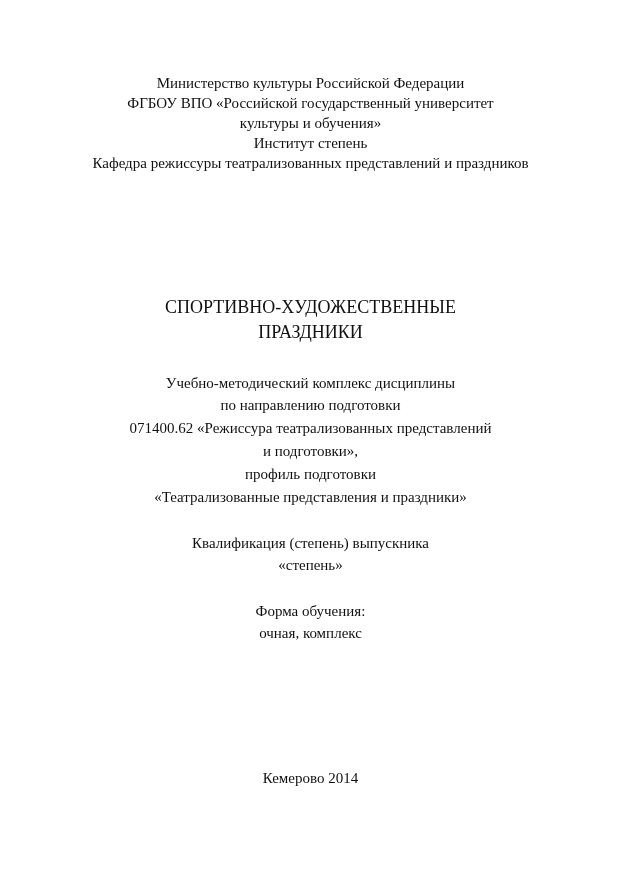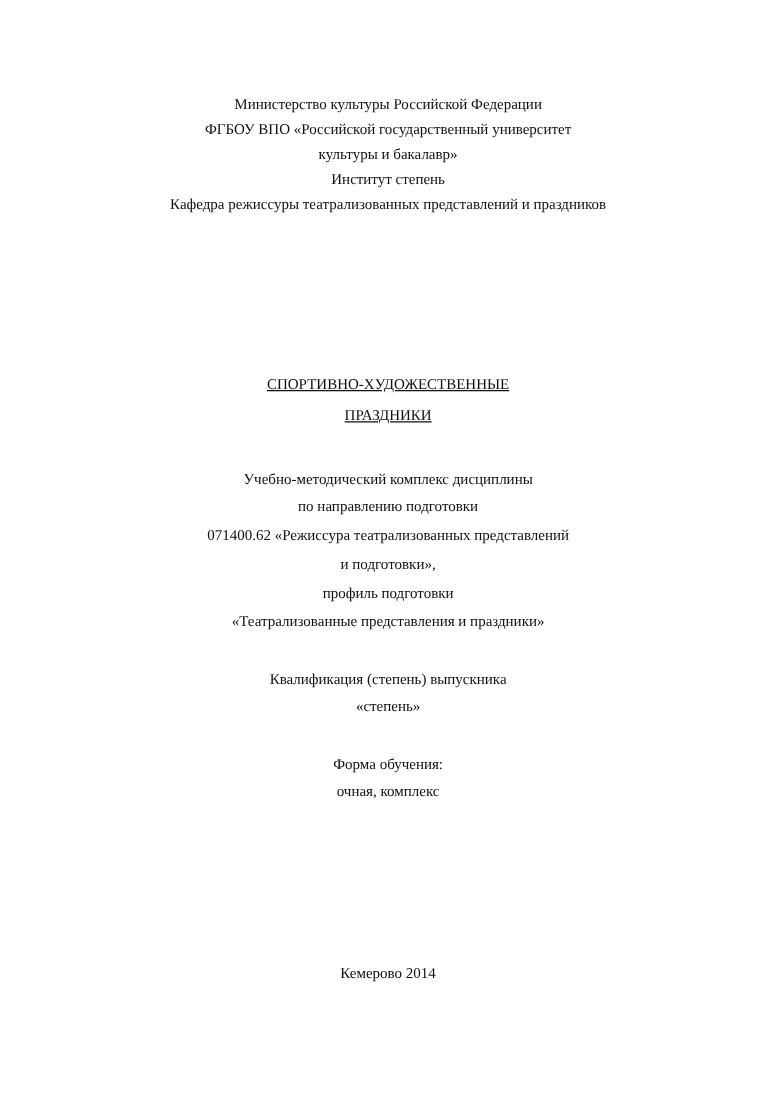--- a/index.html
+++ b/index.html
@@ -2,32 +2,32 @@
 <html><head>
 <meta charset="utf-8">
 <style>
   html, body { margin: 0; padding: 0; }
   body {
     width: 621px; height: 878px; background: #ffffff; position: relative; overflow: hidden;
     font-family: "Liberation Serif", "DejaVu Serif", serif; color: #111111;
   }
   .line {
     position: absolute; left: 0; width: 621px; text-align: center; white-space: nowrap;
-    font-size: 12px; line-height: 18px; letter-spacing: 0px;
+    font-size: 15px; line-height: 18px; letter-spacing: 0px;
   }
-  .title { font-size: 12px; line-height: 22px; text-decoration: underline; }
+  .title { font-size: 18px; line-height: 22px; }
 </style>
 </head>
 <body>
 
 <div>
   <div>
     <div class="line" style="top:74px">Министерство культуры Российской Федерации</div>
     <div class="line" style="top:94px">ФГБОУ ВПО «Российской государственный университет</div>
-    <div class="line" style="top:114px">культуры и бакалавр»</div>
+    <div class="line" style="top:114px">культуры и обучения»</div>
     <div class="line" style="top:134px">Институт степень</div>
     <div class="line" style="top:154px">Кафедра режиссуры театрализованных представлений и праздников</div>
   </div>
 
   <div>
     <div class="line title" style="top:296px">СПОРТИВНО-ХУДОЖЕСТВЕННЫЕ</div>
     <div class="line title" style="top:321px">ПРАЗДНИКИ</div>
   </div>
 
   <div>

